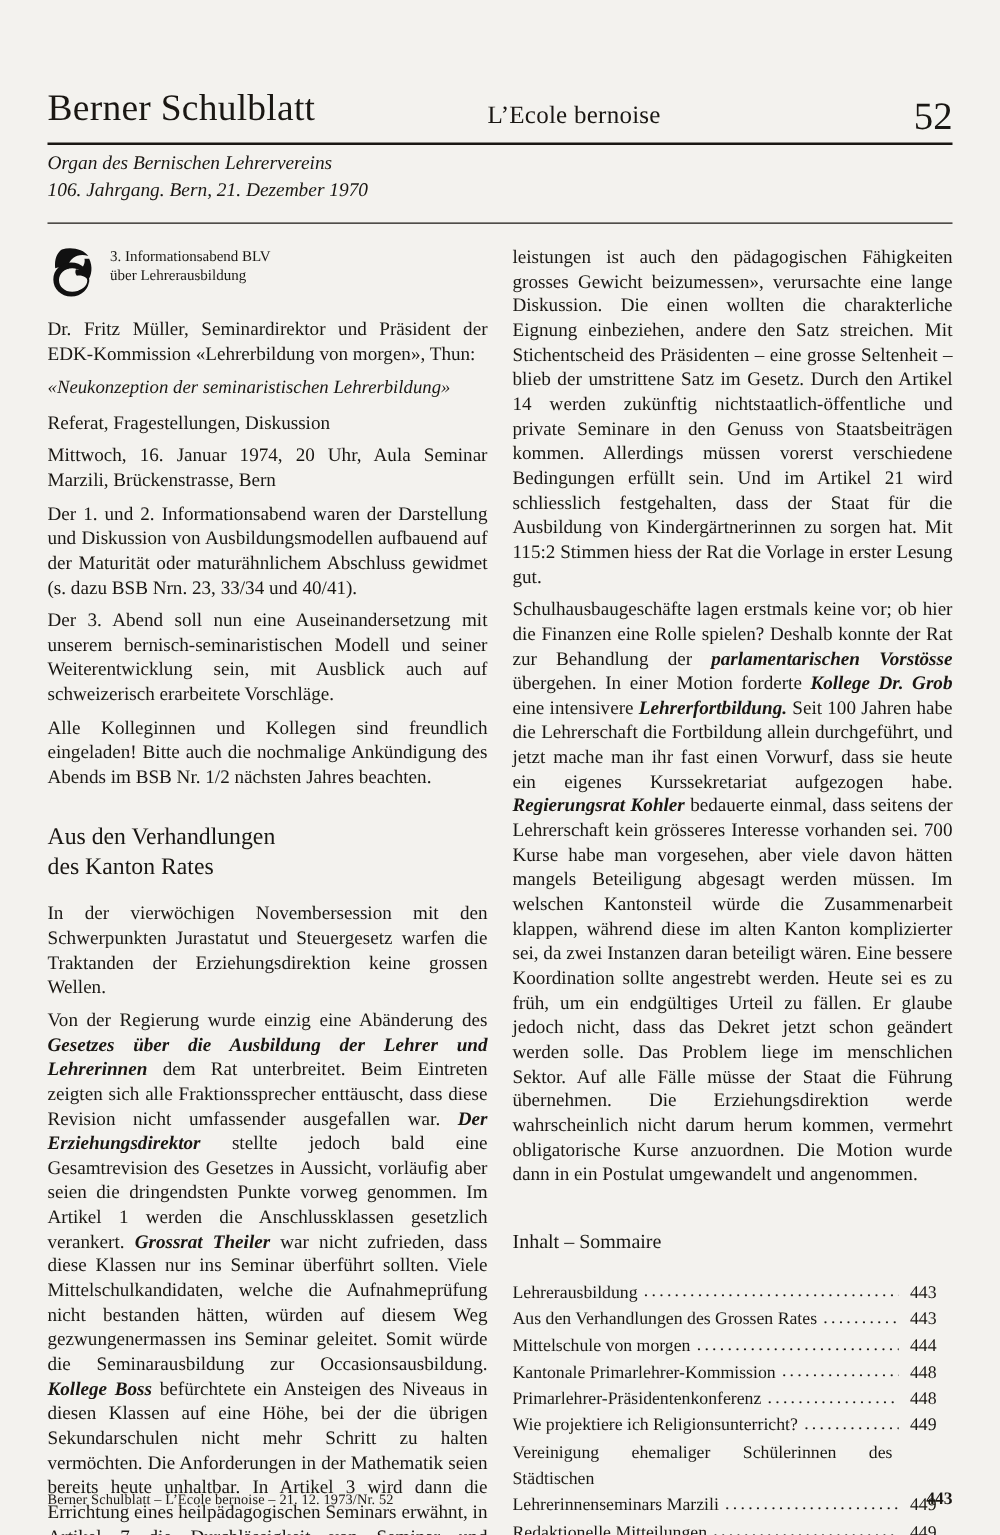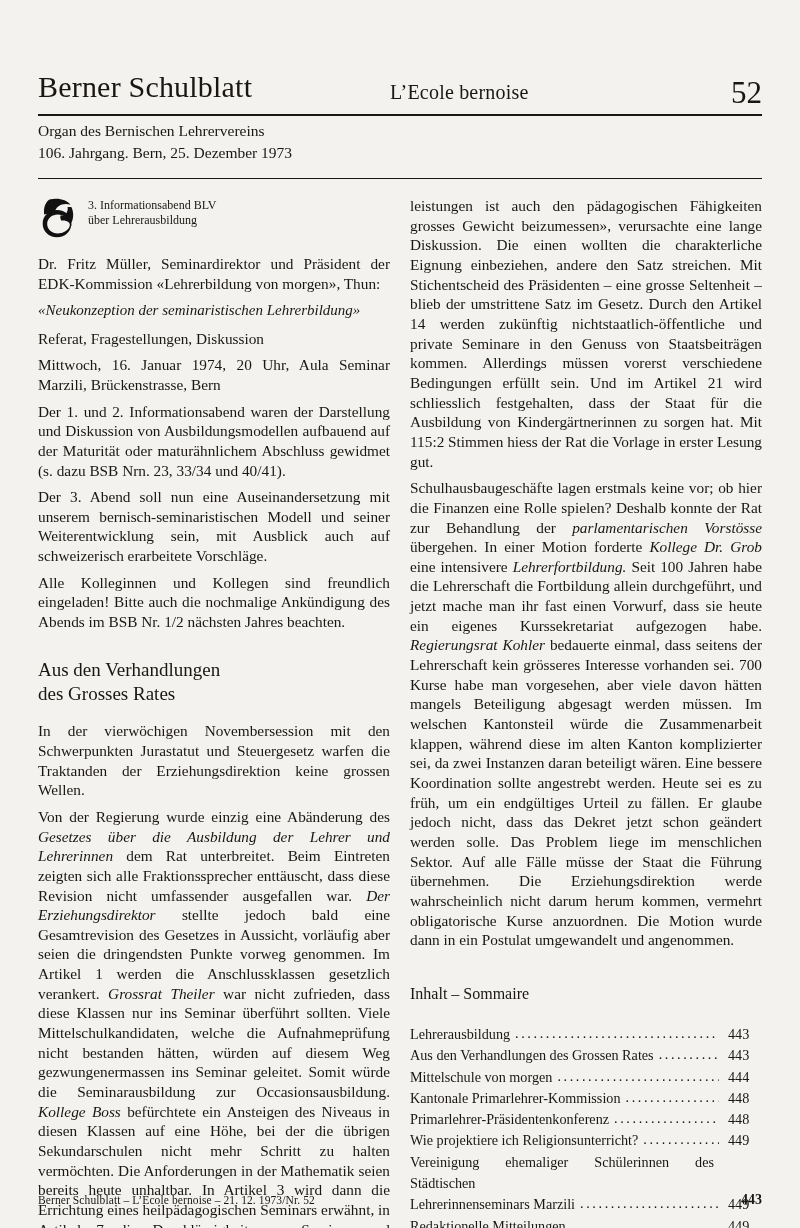--- a/index.html
+++ b/index.html
@@ -71,21 +71,21 @@
 
   .subhead {
     position: absolute;
     left: 38px;
     top: 120px;
     width: 724px;
     display: flex;
     font-size: 15.5px;
     line-height: 1.45;
   }
-  .subhead-de { width: 352px; }
+  .subhead-de { width: 352px; font-style: italic; }
   .subhead-fr { flex: 1; }
 
   
   .col {
     position: absolute;
     top: 196px;
     width: 352px;
     font-size: 15.3px;
     line-height: 1.285;
     text-align: justify;
@@ -165,39 +165,39 @@
     top: 1160px;
     width: 724px;
     display: flex;
     align-items: baseline;
     font-size: 11.5px;
     margin-top: 32px;
   }
   .footer-left { flex: 1; letter-spacing: 0.1px; }
   .footer-right { font-size: 14px; font-weight: bold; }
 
-  i, .it { font-style: italic; }
+  i, .it { font-style: italic; font-weight: bold; }
 </style>
 </head>
 <body>
 
 <div class="page">
 
   <div class="masthead">
     <div class="masthead-de">Berner Schulblatt</div>
     <div class="masthead-fr">L’Ecole bernoise</div>
     <div class="issue-number">52</div>
   </div>
 
   <div class="rule" id="rule-top"></div>
 
   <div class="subhead">
     <div class="subhead-de">
       <div>Organ des Bernischen Lehrervereins</div>
-      <div>106. Jahrgang. Bern, 25. Dezember 1973</div>
+      <div>106. Jahrgang. Bern, 21. Dezember 1970</div>
     </div>
   </div>
 
   <div class="rule thin" id="rule-bottom"></div>
 
   <div class="col col-left">
 
     <div class="art-head">
       <svg class="blv-logo" viewBox="0 0 100 106">
         <path fill="#111" d="M30 4 C52 -2 76 4 86 18 C74 14 62 16 54 22 C46 28 42 38 44 46 C36 42 26 40 16 44 C14 28 18 12 30 4 Z"></path>
@@ -215,21 +215,21 @@
     <p class="lead">Dr. Fritz Müller, Seminardirektor und Präsident der EDK-Kommission «Lehrerbildung von morgen», Thun:</p>
     <p class="italic-line">«Neukonzeption der seminaristischen Lehrerbildung»</p>
     <p class="spaced">Referat, Fragestellungen, Diskussion</p>
     <p class="spaced">Mittwoch, 16. Januar 1974, 20 Uhr, Aula Seminar Marzili, Brückenstrasse, Bern</p>
     <p class="spaced">Der 1. und 2. Informationsabend waren der Darstellung und Diskussion von Ausbildungsmodellen aufbauend auf der Maturität oder maturähnlichem Abschluss gewidmet (s. dazu BSB Nrn. 23, 33/34 und 40/41).</p>
     <p class="spaced">Der 3. Abend soll nun eine Auseinandersetzung mit unserem bernisch-seminaristischen Modell und seiner Weiterentwicklung sein, mit Ausblick auch auf schweizerisch erarbeitete Vorschläge.</p>
     <p class="spaced">Alle Kolleginnen und Kollegen sind freundlich eingeladen! Bitte auch die nochmalige Ankündigung des Abends im BSB Nr. 1/2 nächsten Jahres beachten.</p>
 
     <div class="section-title">
       <div>Aus den Verhandlungen</div>
-      <div>des Grosses Rates</div>
+      <div>des Kanton Rates</div>
     </div>
 
     <p class="spaced">In der vierwöchigen Novembersession mit den Schwerpunkten Jurastatut und Steuergesetz warfen die Traktanden der Erziehungsdirektion keine grossen Wellen.</p>
 
     <p><span>Von der Regierung wurde einzig eine Abänderung des </span><i>Gesetzes über die Ausbildung der Lehrer und Lehrerinnen</i><span> dem Rat unterbreitet. Beim Eintreten zeigten sich alle Fraktionssprecher enttäuscht, dass diese Revision nicht umfassender ausgefallen war. </span><i>Der Erziehungsdirektor</i><span> stellte jedoch bald eine Gesamtrevision des Gesetzes in Aussicht, vorläufig aber seien die dringendsten Punkte vorweg genommen. Im Artikel 1 werden die Anschlussklassen gesetzlich verankert. </span><i>Grossrat Theiler</i><span> war nicht zufrieden, dass diese Klassen nur ins Seminar überführt sollten. Viele Mittelschulkandidaten, welche die Aufnahmeprüfung nicht bestanden hätten, würden auf diesem Weg gezwungenermassen ins Seminar geleitet. Somit würde die Seminarausbildung zur Occasionsausbildung. </span><i>Kollege Boss</i><span> befürchtete ein Ansteigen des Niveaus in diesen Klassen auf eine Höhe, bei der die übrigen Sekundarschulen nicht mehr Schritt zu halten vermöchten. Die Anforderungen in der Mathematik seien bereits heute unhaltbar. In Artikel 3 wird dann die Errichtung eines heilpädagogischen Seminars erwähnt, in Artikel 7 die Durchlässigkeit von Seminar und Gymnasium bis zum Abschluss des zweiten Ausbildungsjahres festgehalten. Zudem müssen die Lehrpläne an allen Seminaren einheitlich sein. Artikel 9 verlangt eine Verordnung über Aufnahme und Promotion. Der Satz: «Neben den Schul-</span></p>
 
   </div>
 
   <div class="col col-right">
 

